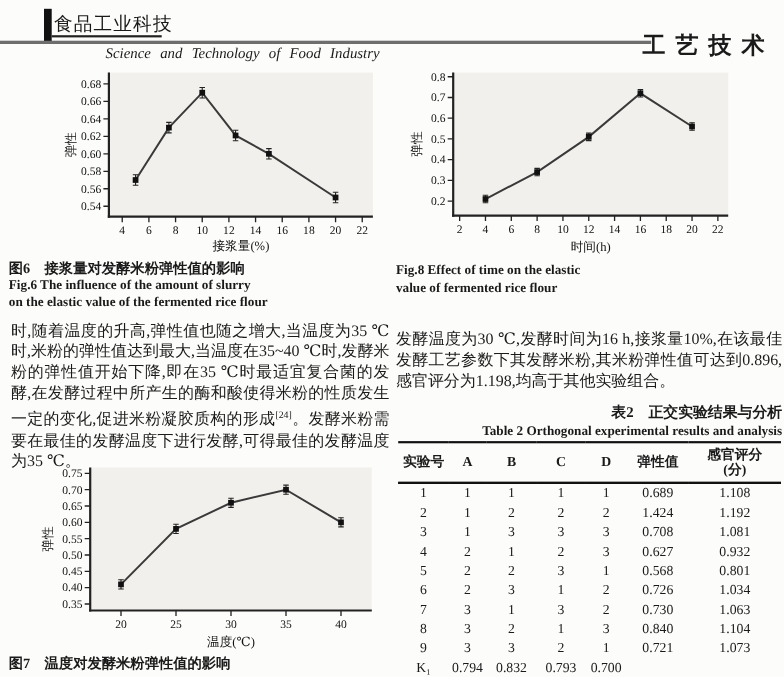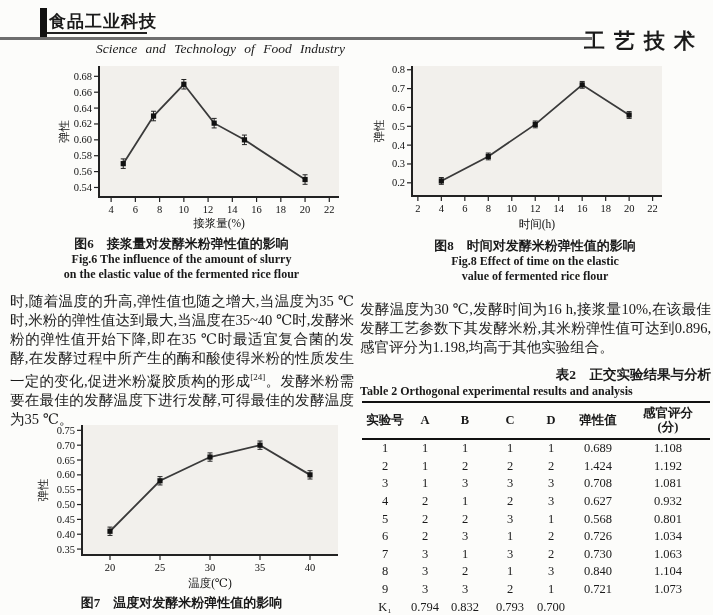--- a/index.html
+++ b/index.html
@@ -5,44 +5,44 @@
   html,body{margin:0;padding:0;}
   body{
     width:713px;height:615px;overflow:hidden;
     background:#fcfcfa;color:#1a1a1a;
     font-family:"Liberation Serif","DejaVu Serif",serif;
     position:relative;
   }
   .abs{position:absolute;}
   
   #logo-bar{left:40px;top:8px;width:7px;height:30px;background:#111;}
-  #logo-cn{left:49px;top:10px;font-size:17px;font-weight:bold;letter-spacing:1px;}
+  #logo-cn{left:49px;top:10px;font-size:17px;font-weight:normal;letter-spacing:1px;}
   #logo-underline{left:47px;top:32px;width:100px;height:2px;background:#222;}
   #header-rule{left:0;top:37px;width:592px;height:3px;background:#6e6e6e;}
   #journal-en{left:96px;top:41px;font-size:13.5px;font-style:italic;word-spacing:5px;}
   #section-title{left:584px;top:27px;font-size:21px;font-weight:bold;letter-spacing:9px;white-space:nowrap;}
   
   svg.chart{position:absolute;}
   #fig6-chart{left:57px;top:60px;}
   #fig8-chart{left:372px;top:60px;}
   #fig7-chart{left:36px;top:419px;}
-  .fig-caption{position:absolute;text-align:center;line-height:15.5px;}
+  .fig-caption{position:absolute;line-height:15.5px;}
   #fig6-caption{left:8px;top:236px;width:347px;}
   #fig8-caption{left:360px;top:238px;width:350px;}
   #fig7-caption{left:8px;top:595px;width:347px;}
   .cap-cn{font-size:13px;font-weight:bold;}
   .cap-en{font-size:12px;font-weight:bold;}
   
   .para{position:absolute;text-align:justify;font-size:14.5px;line-height:19px;overflow:hidden;}
   #left-paragraph{left:10px;top:292px;width:344px;height:134px;}
   #right-paragraph{left:360px;top:300px;width:351px;height:62px;}
   sup{font-size:9px;}
   
   #table-caption-cn{left:360px;top:366px;width:351px;text-align:right;font-size:13.5px;font-weight:bold;}
-  #table-caption-en{left:360px;top:384px;width:351px;text-align:left;font-size:12px;font-weight:bold;}
+  #table-caption-en{left:360px;top:384px;width:351px;text-align:right;font-size:12px;font-weight:bold;}
   #orthogonal-table{
     position:absolute;left:362px;top:401px;width:348px;
     border-collapse:collapse;table-layout:fixed;
     border-top:2px solid #111;
   }
   #orthogonal-table thead tr{border-bottom:2px solid #111;}
   #orthogonal-table th{
     font-size:12.5px;font-weight:bold;padding:3px 0 4px 0;
     white-space:pre-line;line-height:14px;vertical-align:middle;text-align:center;
   }
@@ -192,21 +192,20 @@
     <line x1="207.68779342723002" y1="21.44927536231883" x2="212.68779342723002" y2="21.44927536231883" stroke="#222222" stroke-width="1"></line>
     <rect x="207.58779342723003" y="22.24057971014492" width="5.2" height="5.2" fill="#111111"></rect>
     <line x1="257.13615023474176" y1="58.37681159420288" x2="257.13615023474176" y2="51.594202898550705" stroke="#222222" stroke-width="1"></line>
     <line x1="254.63615023474176" y1="58.37681159420288" x2="259.63615023474176" y2="58.37681159420288" stroke="#222222" stroke-width="1"></line>
     <line x1="254.63615023474176" y1="51.594202898550705" x2="259.63615023474176" y2="51.594202898550705" stroke="#222222" stroke-width="1"></line>
     <rect x="254.53615023474177" y="52.3855072463768" width="5.2" height="5.2" fill="#111111"></rect>
     <text x="11" y="71" transform="rotate(-90 11 71)" text-anchor="middle" style="font-family:&quot;Liberation Serif&quot;,&quot;DejaVu Serif&quot;,serif;font-size:11.5px;fill:#111">弹性</text>
     <text x="165" y="168" text-anchor="middle" style="font-family:&quot;Liberation Serif&quot;,&quot;DejaVu Serif&quot;,serif;font-size:11.5px;fill:#111">时间(h)</text>
   </svg>
 <div class="fig-caption" id="fig8-caption">
-  <div class="cap-cn">图8　时间对发酵米粉弹性值的影响</div>
   <div class="cap-en">Fig.8  Effect of time on the elastic</div>
   <div class="cap-en">value of fermented rice flour</div>
 </div>
 
 <div class="para" id="left-paragraph">
   <span>时,随着温度的升高,弹性值也随之增大,当温度为35 ℃时,米粉的弹性值达到最大,当温度在35~40 ℃时,发酵米粉的弹性值开始下降,即在35 ℃时最适宜复合菌的发酵,在发酵过程中所产生的酶和酸使得米粉的性质发生一定的变化,促进米粉凝胶质构的形成</span><sup>[24]</sup><span>。发酵米粉需要在最佳的发酵温度下进行发酵,可得最佳的发酵温度为35 ℃。</span>
 </div>
 
 <svg class="chart" id="fig7-chart" width="318" height="174">
     <rect x="46" y="6" width="256" height="130" fill="#f2f0ec"></rect>

